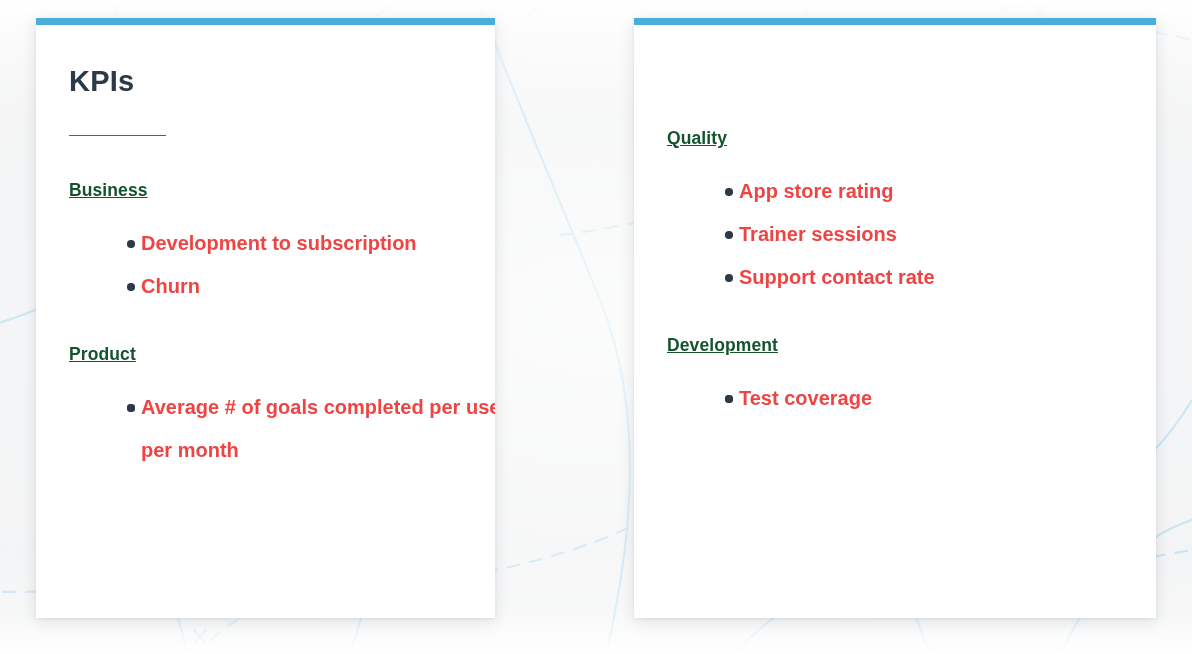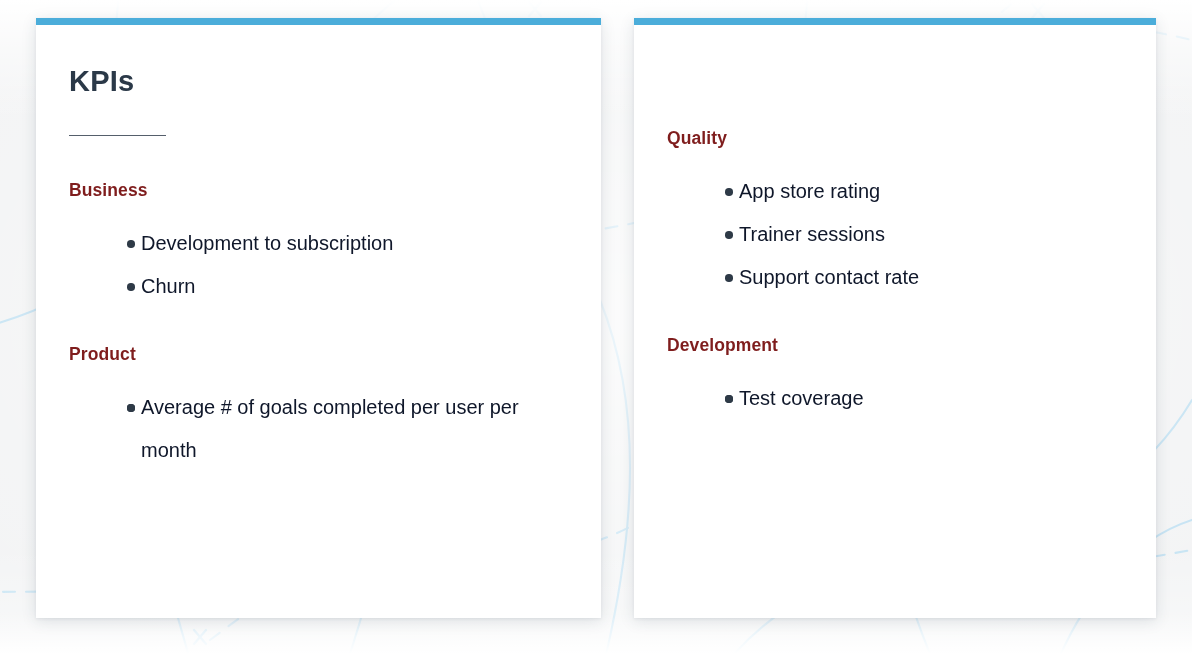--- a/index.html
+++ b/index.html
@@ -47,21 +47,21 @@
     height: 7px;
     width: 100%;
     background: #4badda;
   }
   .card-body {
     padding: 0;
     height: calc(100% - 7px);
     position: relative;
   }
 
-  #card-kpis { left: 36px; top: 18px; width: 565px; height: 600px; }
+  #card-kpis { left: 36px; top: 18px; width: 459px; height: 600px; }
   #card-quality { left: 634px; top: 18px; width: 522px; height: 600px; }
 
   
   .card-title {
     font-size: 29px;
     font-weight: bold;
     color: #2b3948;
     letter-spacing: 0.2px;
     position: absolute;
     left: 33px;
@@ -77,34 +77,35 @@
   }
 
   .section {
     position: absolute;
     left: 33px;
     width: 470px;
   }
   .section-heading {
     font-size: 17.5px;
     font-weight: bold;
-    color: #7f1d1d;
+    color: #14532d;
     letter-spacing: 0.1px;
     margin-bottom: 21px;
+    text-decoration: underline;
   }
   ul.kpi-list {
     list-style: none;
   }
   ul.kpi-list li {
     position: relative;
     padding-left: 72px;
     font-size: 20px;
     line-height: 43px;
-    color: #0f172a;
-    font-weight: 400;
+    color: #ef4444;
+    font-weight: 700;
   }
   ul.kpi-list li .bullet {
     position: absolute;
     left: 58px;
     top: 18px;
     width: 7.5px;
     height: 7.5px;
     border-radius: 50%;
     background: #2e3a47;
   }

